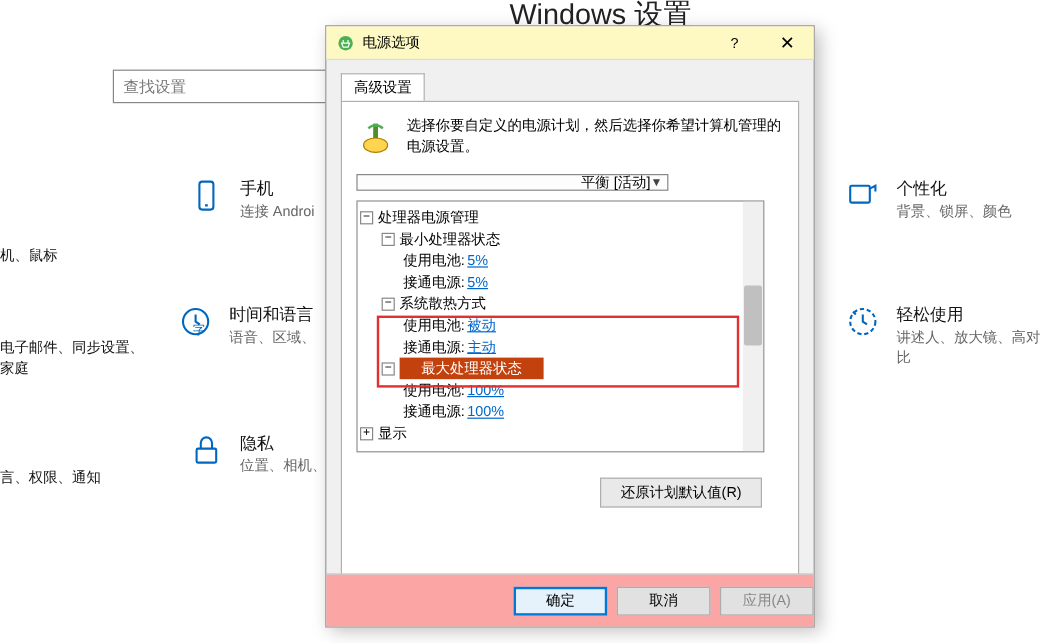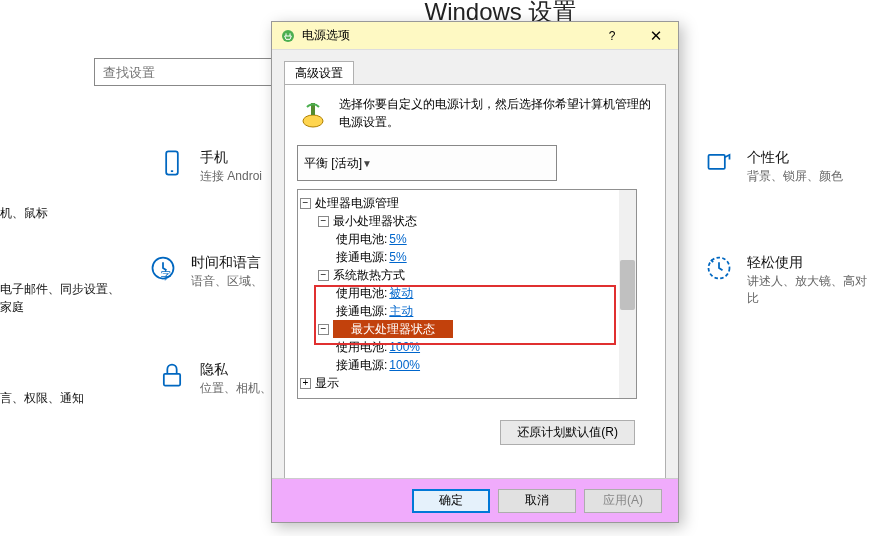--- a/index.html
+++ b/index.html
@@ -77,23 +77,23 @@
   .tab-panel {
     border:1px solid #b0b0b0; background:#fff;
     height: 408px; padding: 10px 12px; position:relative;
   }
 
   .hdr-row { display:flex; align-items:flex-end; gap:10px; }
   .hdr-icon { width:32px;height:32px;flex:0 0 32px; }
   .hdr-text { font-size:12px; line-height:1.5; }
 
   .plan-select {
-    margin-top: 14px; width: 260px; height: 36px;
+    margin-top: 14px; width: 260px; height: 14px;
     border:1px solid #888; background:#fdfdfd;
-    display:flex;align-items:center;justify-content:flex-start;
+    display:flex;align-items:center;justify-content:flex-end;
     padding:0 4px 0 6px; font-size:12px;
   }
   .plan-select .chev { font-size:10px;color:#444; }
 
   .tree-box {
     margin-top: 8px; border:1px solid #909090;
     width: 340px; height: 210px; position:relative;
     background:#fff; overflow:hidden;
   }
   .tree-scroll {
@@ -114,23 +114,23 @@
   .redbox { position:absolute; border:2px solid #e03030; left:16px; top:95px; width:302px; height:60px; pointer-events:none;}
 
   .restore-row { margin-top:21px; text-align:right; padding-right:18px;}
   .restore-btn {
     display:inline-block; border:1px solid #adadad; background:#e9e9e9;
     padding:3px 16px; font-size:12px;
   }
 
   .dlg-buttons {
     position:absolute; left:0; right:0; bottom:0; height:44px;
-    border-top:1px solid #ccc; background:#f0abfc;
+    border-top:1px solid #ccc; background:#fca5a5;
     display:flex; justify-content:flex-end; align-items:center;
-    gap:8px; padding-right:16px;
+    gap:8px; padding-right:0;
   }
   .dlg-btn {
     width:78px;height:24px;border:1px solid #adadad;background:#e1e1e1;
     display:flex;align-items:center;justify-content:center;font-size:12px;
   }
   .dlg-btn.primary{ border:2px solid #0078d7; background:#e5f1fb;}
   .dlg-btn.disabled{ color:#888; }
 </style>
 </head>
 <body>

